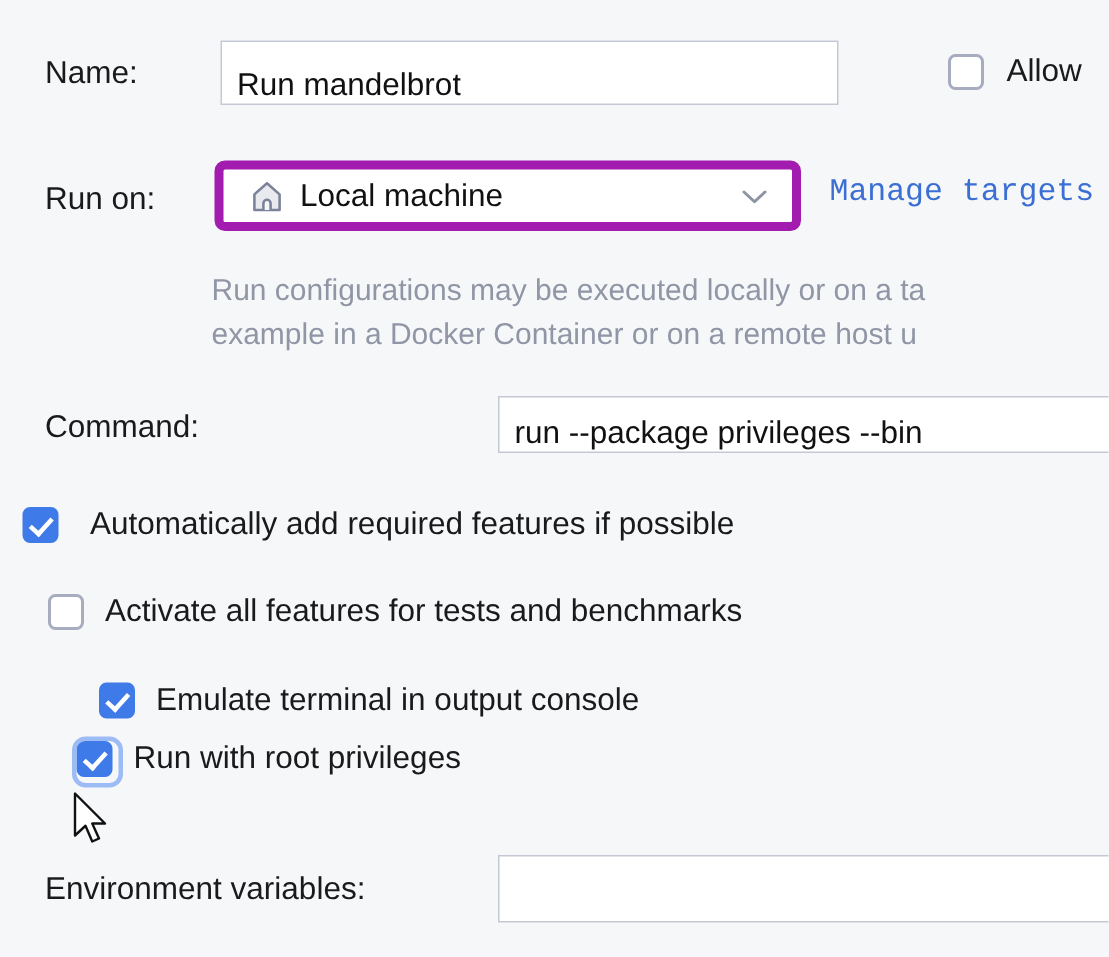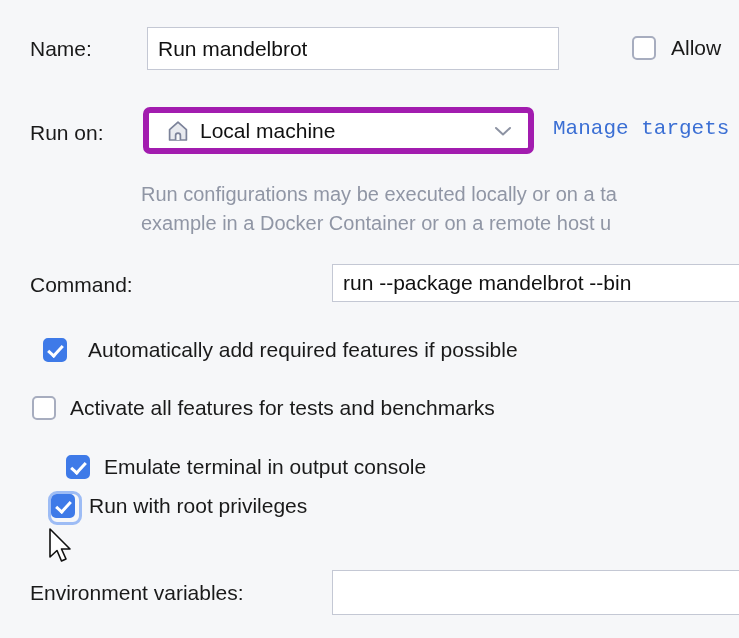--- a/index.html
+++ b/index.html
@@ -31,21 +31,21 @@
 
   
   .name-label { left: 30px; top: 36px; }
 
   .text-field {
     position: absolute;
     background: #ffffff;
     border: 1px solid #c4c8d4;
     box-sizing: border-box;
     display: flex;
-    align-items: center;
+    align-items: flex-end;
   }
   .text-field .val {
     font-size: 21px;
     color: #111111;
     white-space: nowrap;
     overflow: hidden;
     padding-left: 10px;
   }
 
   #name-field {
@@ -185,21 +185,21 @@
   #command-field .val { font-size: 21px; }
 
   
   .cb-row {
     position: absolute;
     display: flex;
     align-items: center;
     gap: 14px;
     white-space: nowrap;
   }
-  #row-autofeat  { left: 43px; top: 338px; gap: 21px; }
+  #row-autofeat  { left: 15px; top: 338px; gap: 21px; }
   #row-allfeat   { left: 32px; top: 396px; }
   #row-emulate   { left: 32px; top: 455px; margin-left: 34px; }
   #row-root      { left: 32px; top: 494px; padding-left: 19px; }
 
   
   .env-label { left: 30px; top: 580px; }
 
   #env-field {
     left: 332px;
     top: 570px;
@@ -246,21 +246,21 @@
   </div>
   <a id="manage-targets" href="#">Manage targets</a>
 
   <div id="hint">
     <span class="line">Run configurations may be executed locally or on a ta</span>
     <span class="line">example in a Docker Container or on a remote host u</span>
   </div>
 
   <span class="lbl command-label">Command:</span>
   <div class="text-field" id="command-field">
-    <span class="val">run --package mandelbrot --bin</span>
+    <span class="val">run --package privileges --bin</span>
   </div>
 
   <div class="cb-row" id="row-autofeat">
     <span class="cb on"></span>
     <span class="cb-text">Automatically add required features if possible</span>
   </div>
 
   <div class="cb-row" id="row-allfeat">
     <span class="cb off"></span>
     <span class="cb-text">Activate all features for tests and benchmarks</span>

